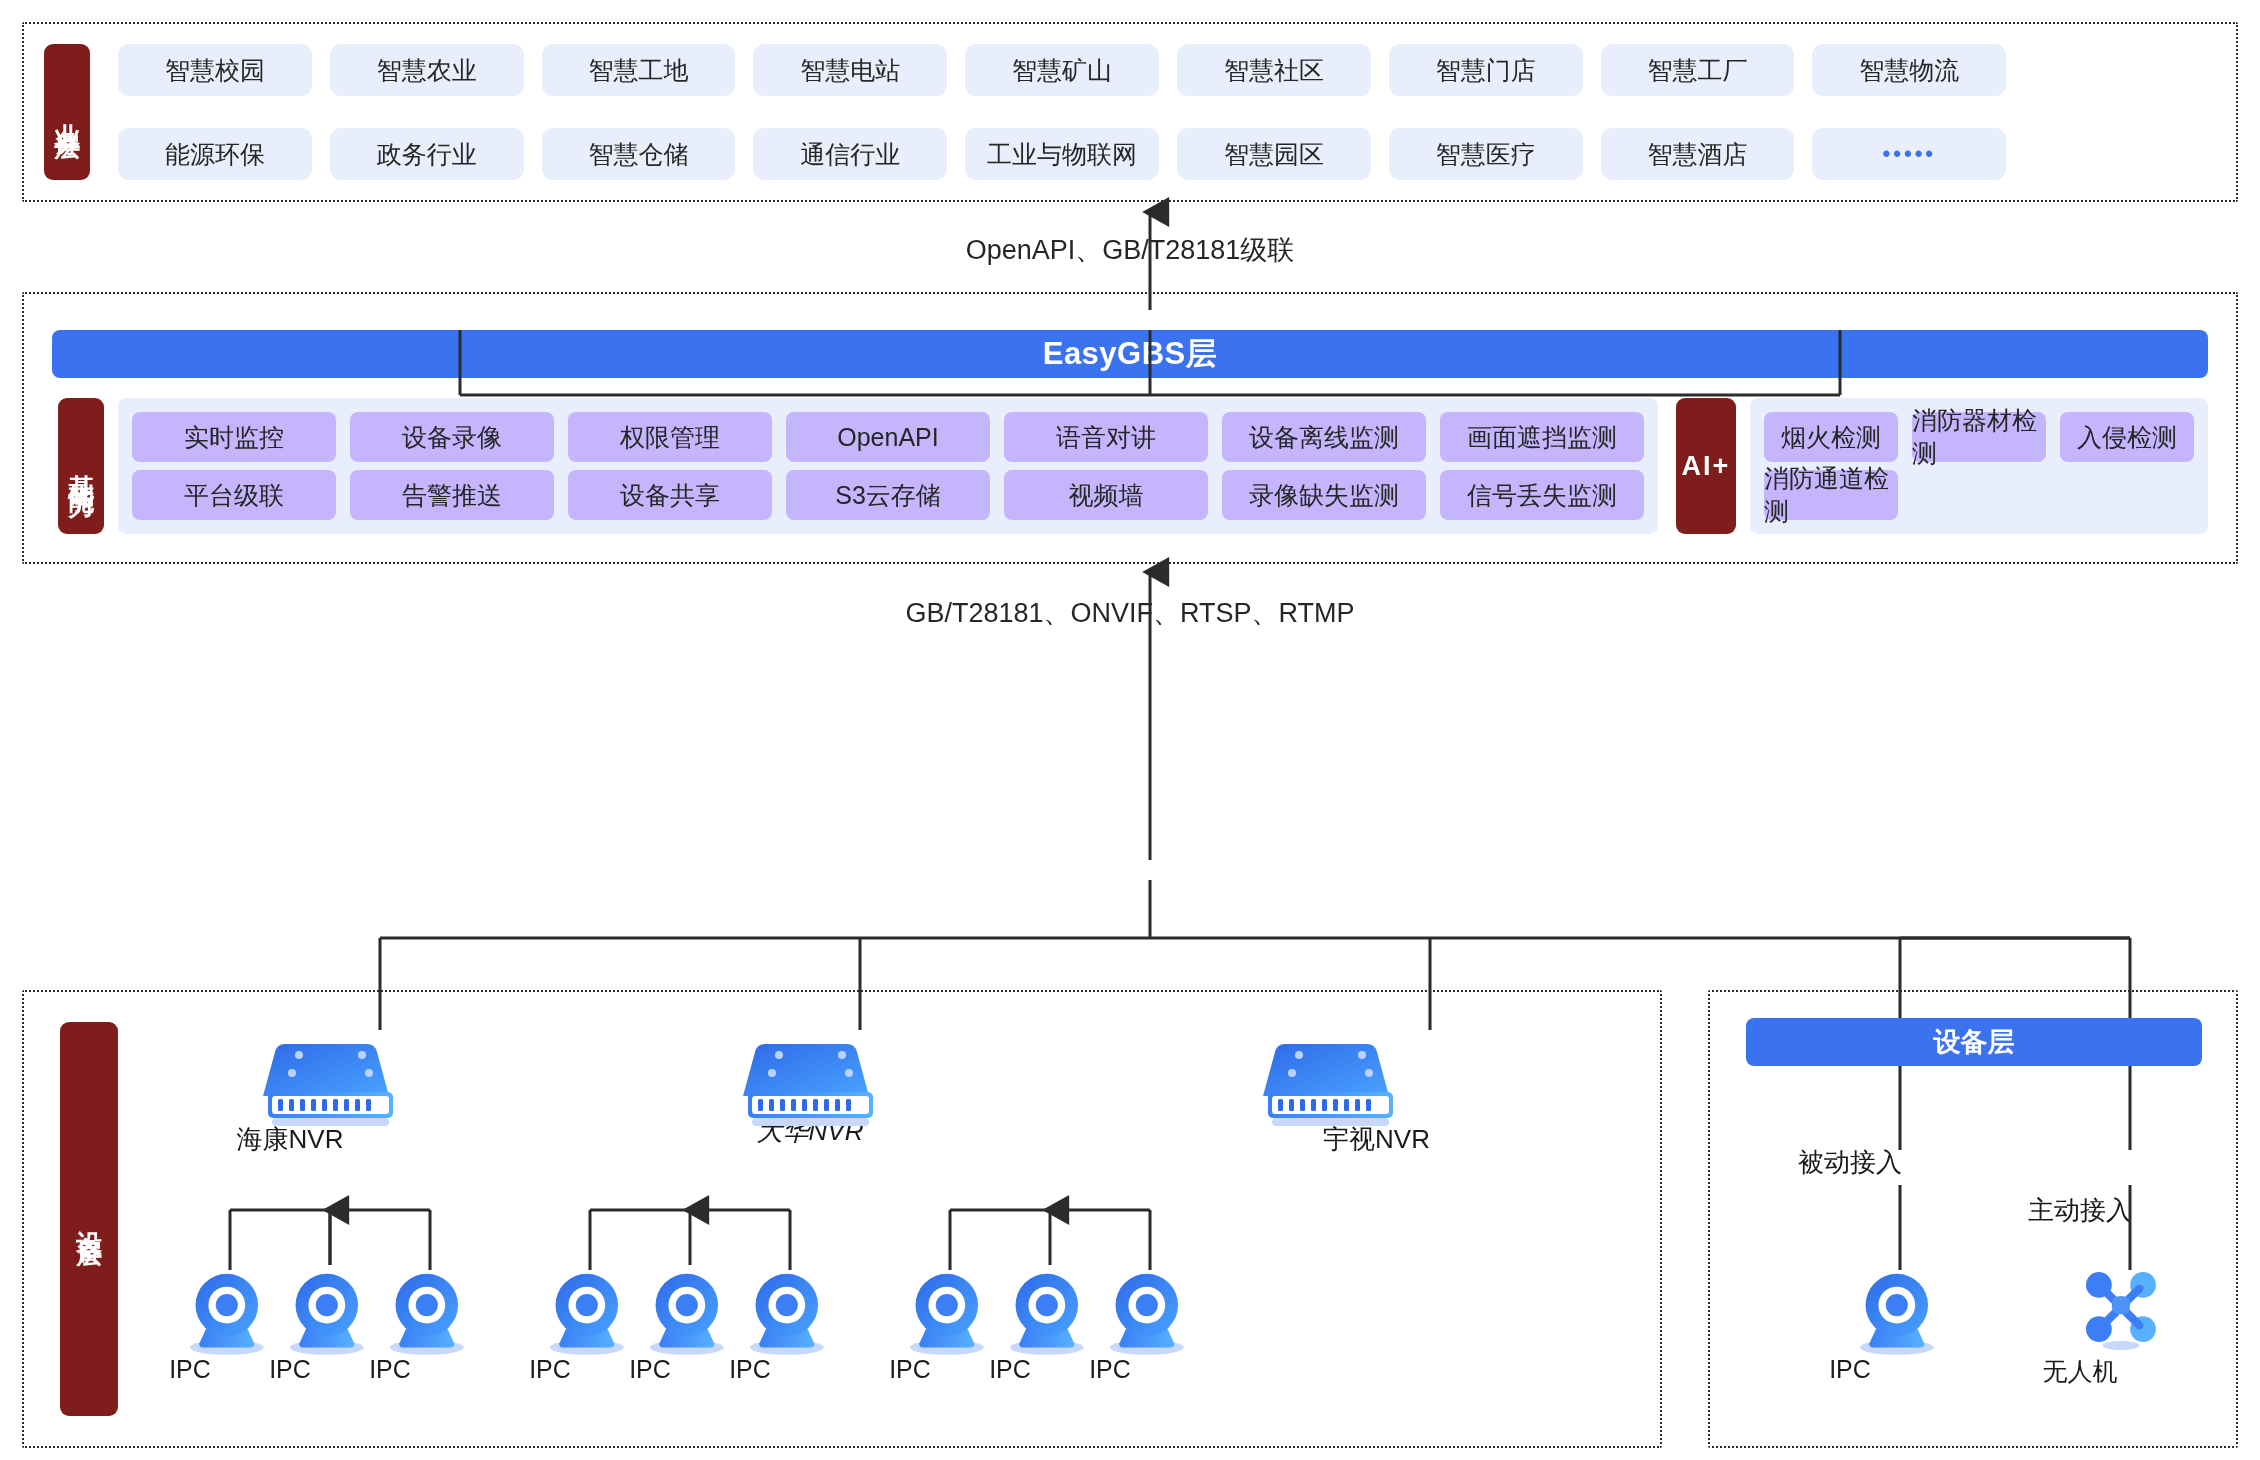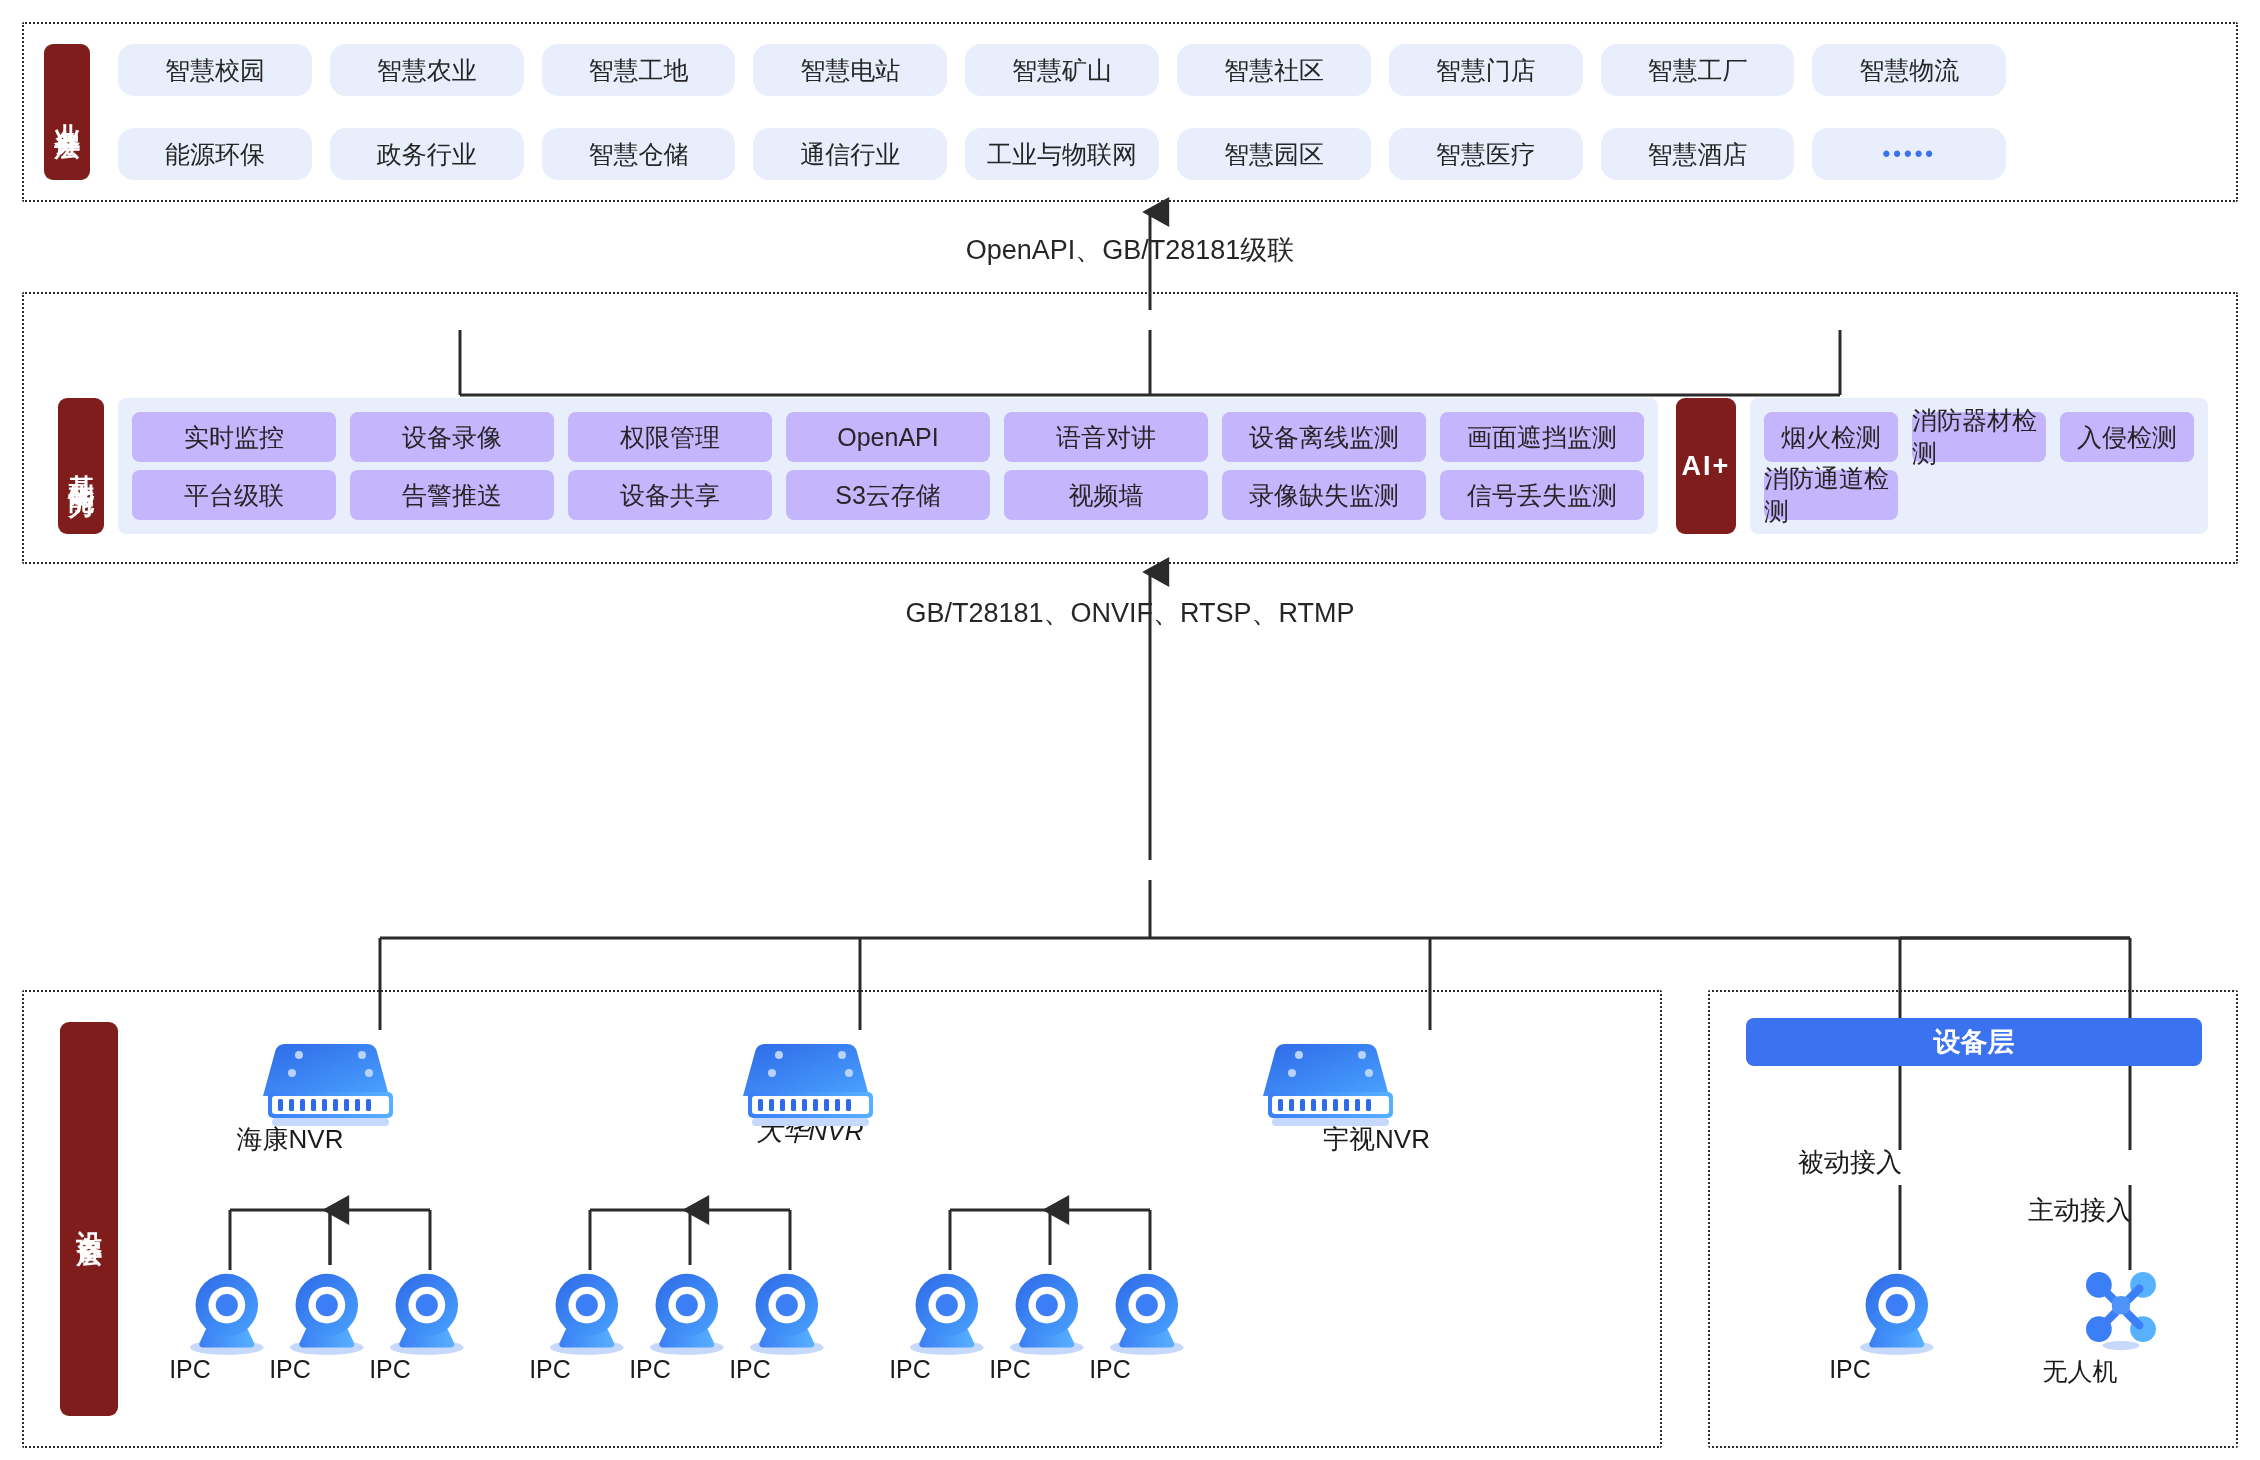--- a/index.html
+++ b/index.html
@@ -34,21 +34,21 @@
     box-sizing:border-box;
   }
   .side-tab .vtxt{
     writing-mode:vertical-rl;
     text-orientation:upright;
     line-height:1.28;
     letter-spacing:6px;
   }
   .chip{
     background:#e8eefc;
-    border-radius:16px;
+    border-radius:11px;
     display:flex;
     align-items:center;
     justify-content:center;
     font-size:25px;
     color:#262626;
     box-sizing:border-box;
     height:52px;
   }
   .chip.dots{color:#3b72f0;font-size:22px;letter-spacing:3px;font-weight:700;}
   .chip-white{
@@ -161,20 +161,23 @@
     <div class="chip">智慧园区</div>
     <div class="chip">智慧医疗</div>
     <div class="chip">智慧酒店</div>
     <div class="chip dots">•••••</div>
     <div></div>
   </div>
 
   <div class="conn-label" id="top-conn-label" style="left:830px;top:232px;width:600px;">OpenAPI、GB/T28181级联</div>
 
   <div class="dashed-box" id="core-box"></div>
+  <div id="easygbs-bar">
+    <span>EasyGBS层</span>
+  </div>
   <div class="side-tab" id="base-tab">
     <span class="vtxt">基础能力</span>
   </div>
   <div id="base-panel">
     <div class="base-grid">
       <div class="chip-white">实时监控</div>
       <div class="chip-white">设备录像</div>
       <div class="chip-white">权限管理</div>
       <div class="chip-white">OpenAPI</div>
       <div class="chip-white">语音对讲</div>

